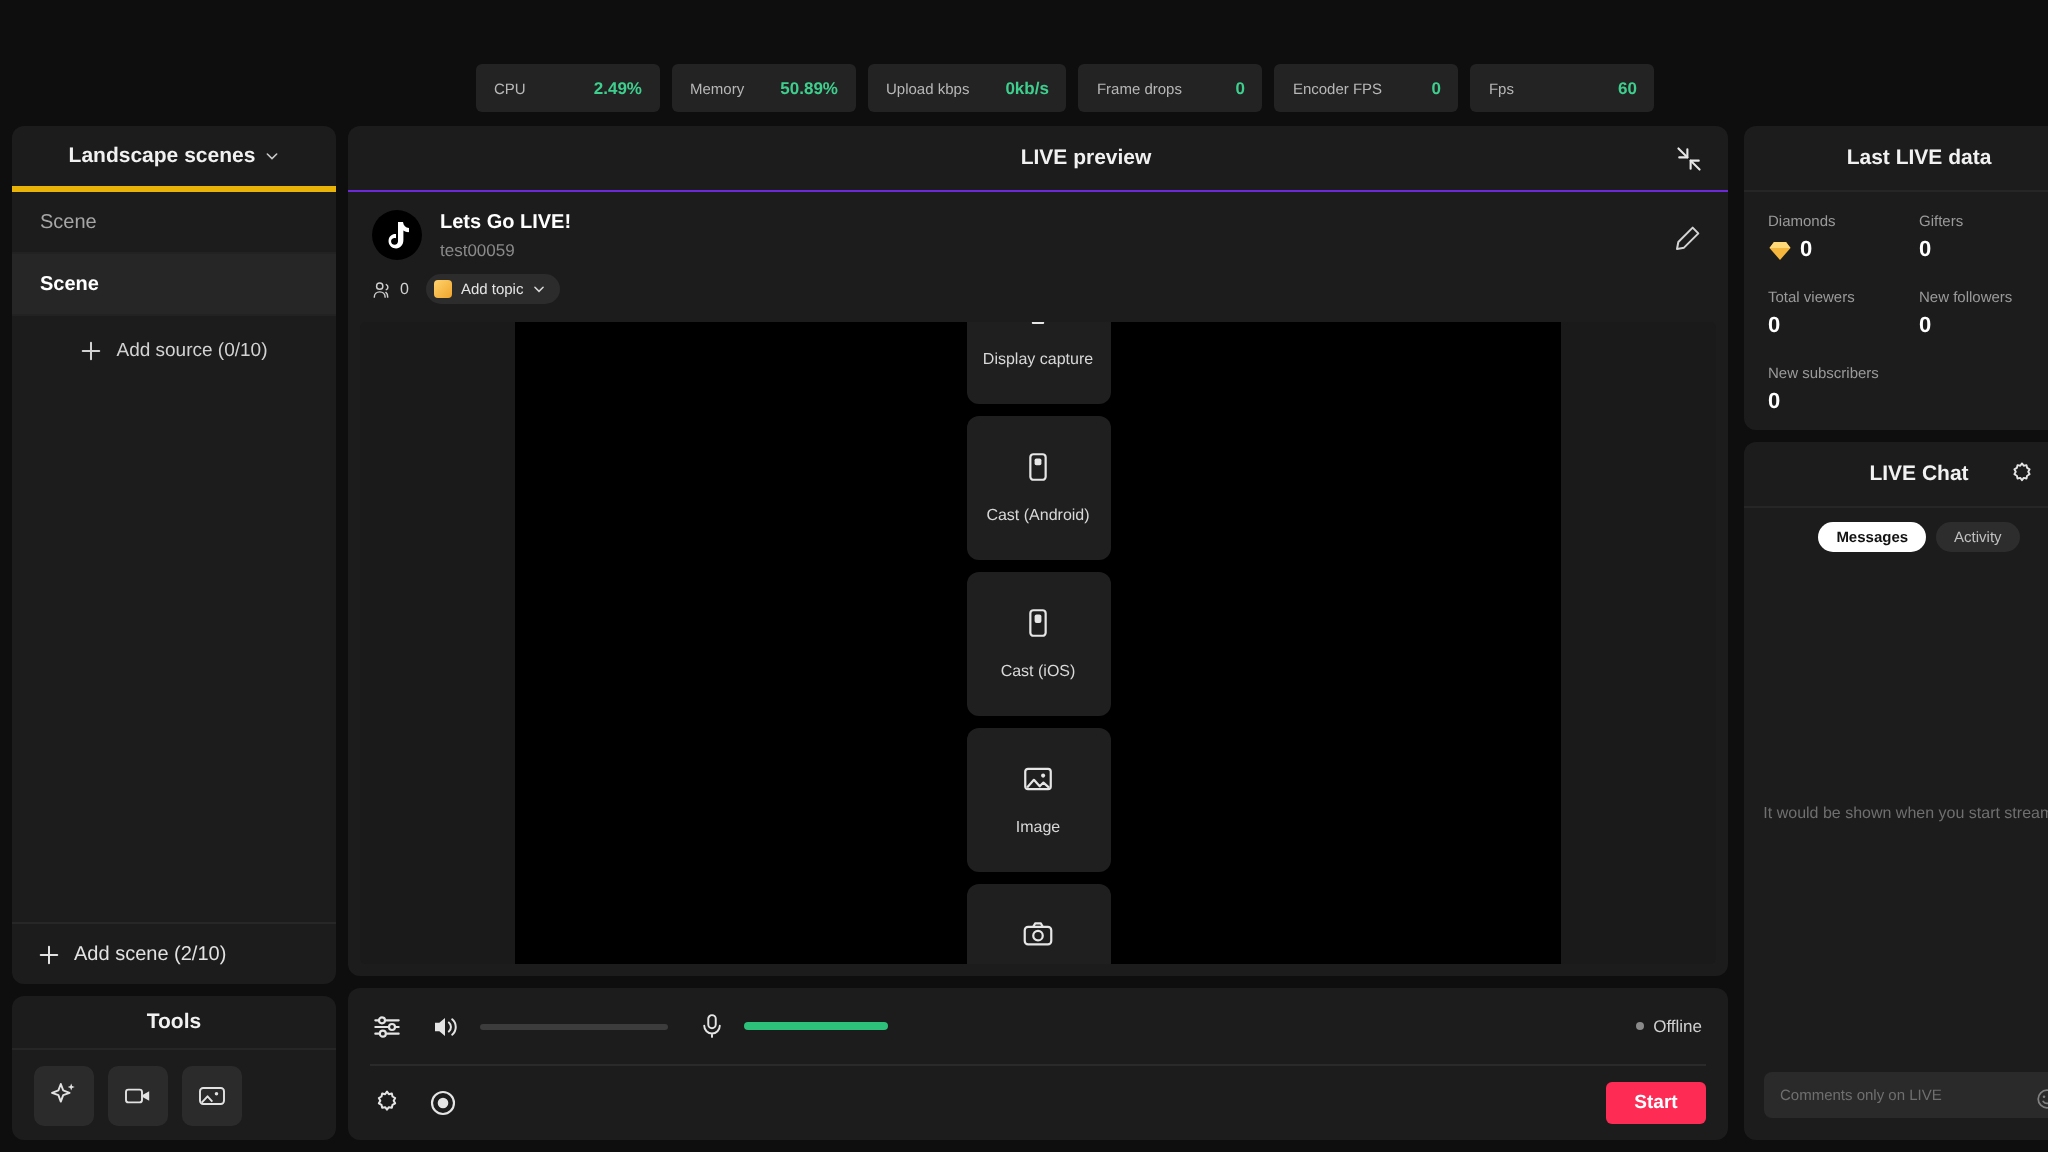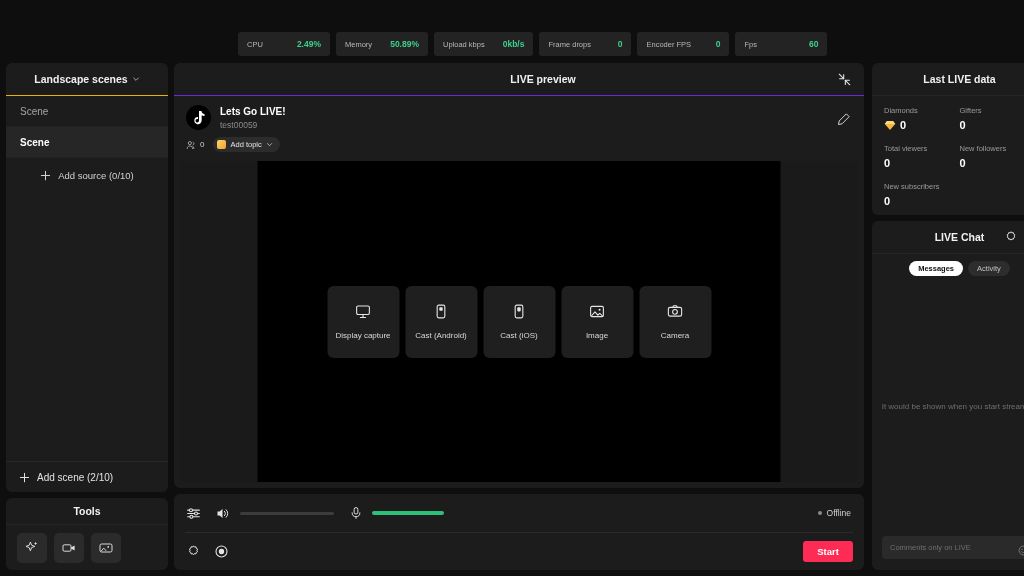--- a/index.html
+++ b/index.html
@@ -48,21 +48,21 @@
   .left-col {
     position: absolute; left: 6px; top: 63px; width: 162px; bottom: 6px;
     display: flex; flex-direction: column; gap: 6px;
   }
   .scenes-card {
     background: #1c1c1c; border-radius: 6px; flex: 1;
     display: flex; flex-direction: column; overflow: hidden;
   }
   .scenes-head {
     height: 33px; display: flex; align-items: center; justify-content: center;
-    gap: 4px; border-bottom: 1px solid #eab308; cursor: pointer;
+    gap: 4px; border-bottom: 3px solid #eab308; cursor: pointer;
   }
   .scenes-head-title { font-size: 10.5px; font-weight: bold; color: #f1f1f2; }
   .chev { width: 8px; height: 8px; }
   .scene-row {
     height: 31px; display: flex; align-items: center; padding: 0 14px;
     font-size: 10px; color: #a6a6a7; cursor: pointer;
     border-bottom: 1px solid #222;
   }
   .scene-row.active { background: #262626; color: #fff; font-weight: bold; }
   .add-source {
@@ -136,21 +136,21 @@
   }
   .video-black {
     position: absolute; left: 50%; top: 0; transform: translateX(-50%);
     width: 523px; height: 100%; background: #000;
     display: flex; flex-direction: column; align-items: center; justify-content: center;
   }
   .empty-msg {
     width: 318px; font-size: 9.5px; font-weight: bold; color: #fff;
     line-height: 15px; text-align: left; margin-bottom: 14px;
   }
-  .source-grid { display: flex; gap: 6px; }
+  .source-grid { display: flex; gap: 6px; flex-direction: column; }
   .source-btn {
     width: 72px; height: 72px; background: #1f1f1f; border-radius: 6px;
     display: flex; flex-direction: column; align-items: center; justify-content: center;
     gap: 11px; cursor: pointer;
   }
   .source-label { font-size: 8px; color: #d8d8d9; }
 
   .control-card {
     background: #1c1c1c; border-radius: 6px; height: 76px;
     display: flex; flex-direction: column; overflow: hidden; position: relative;

